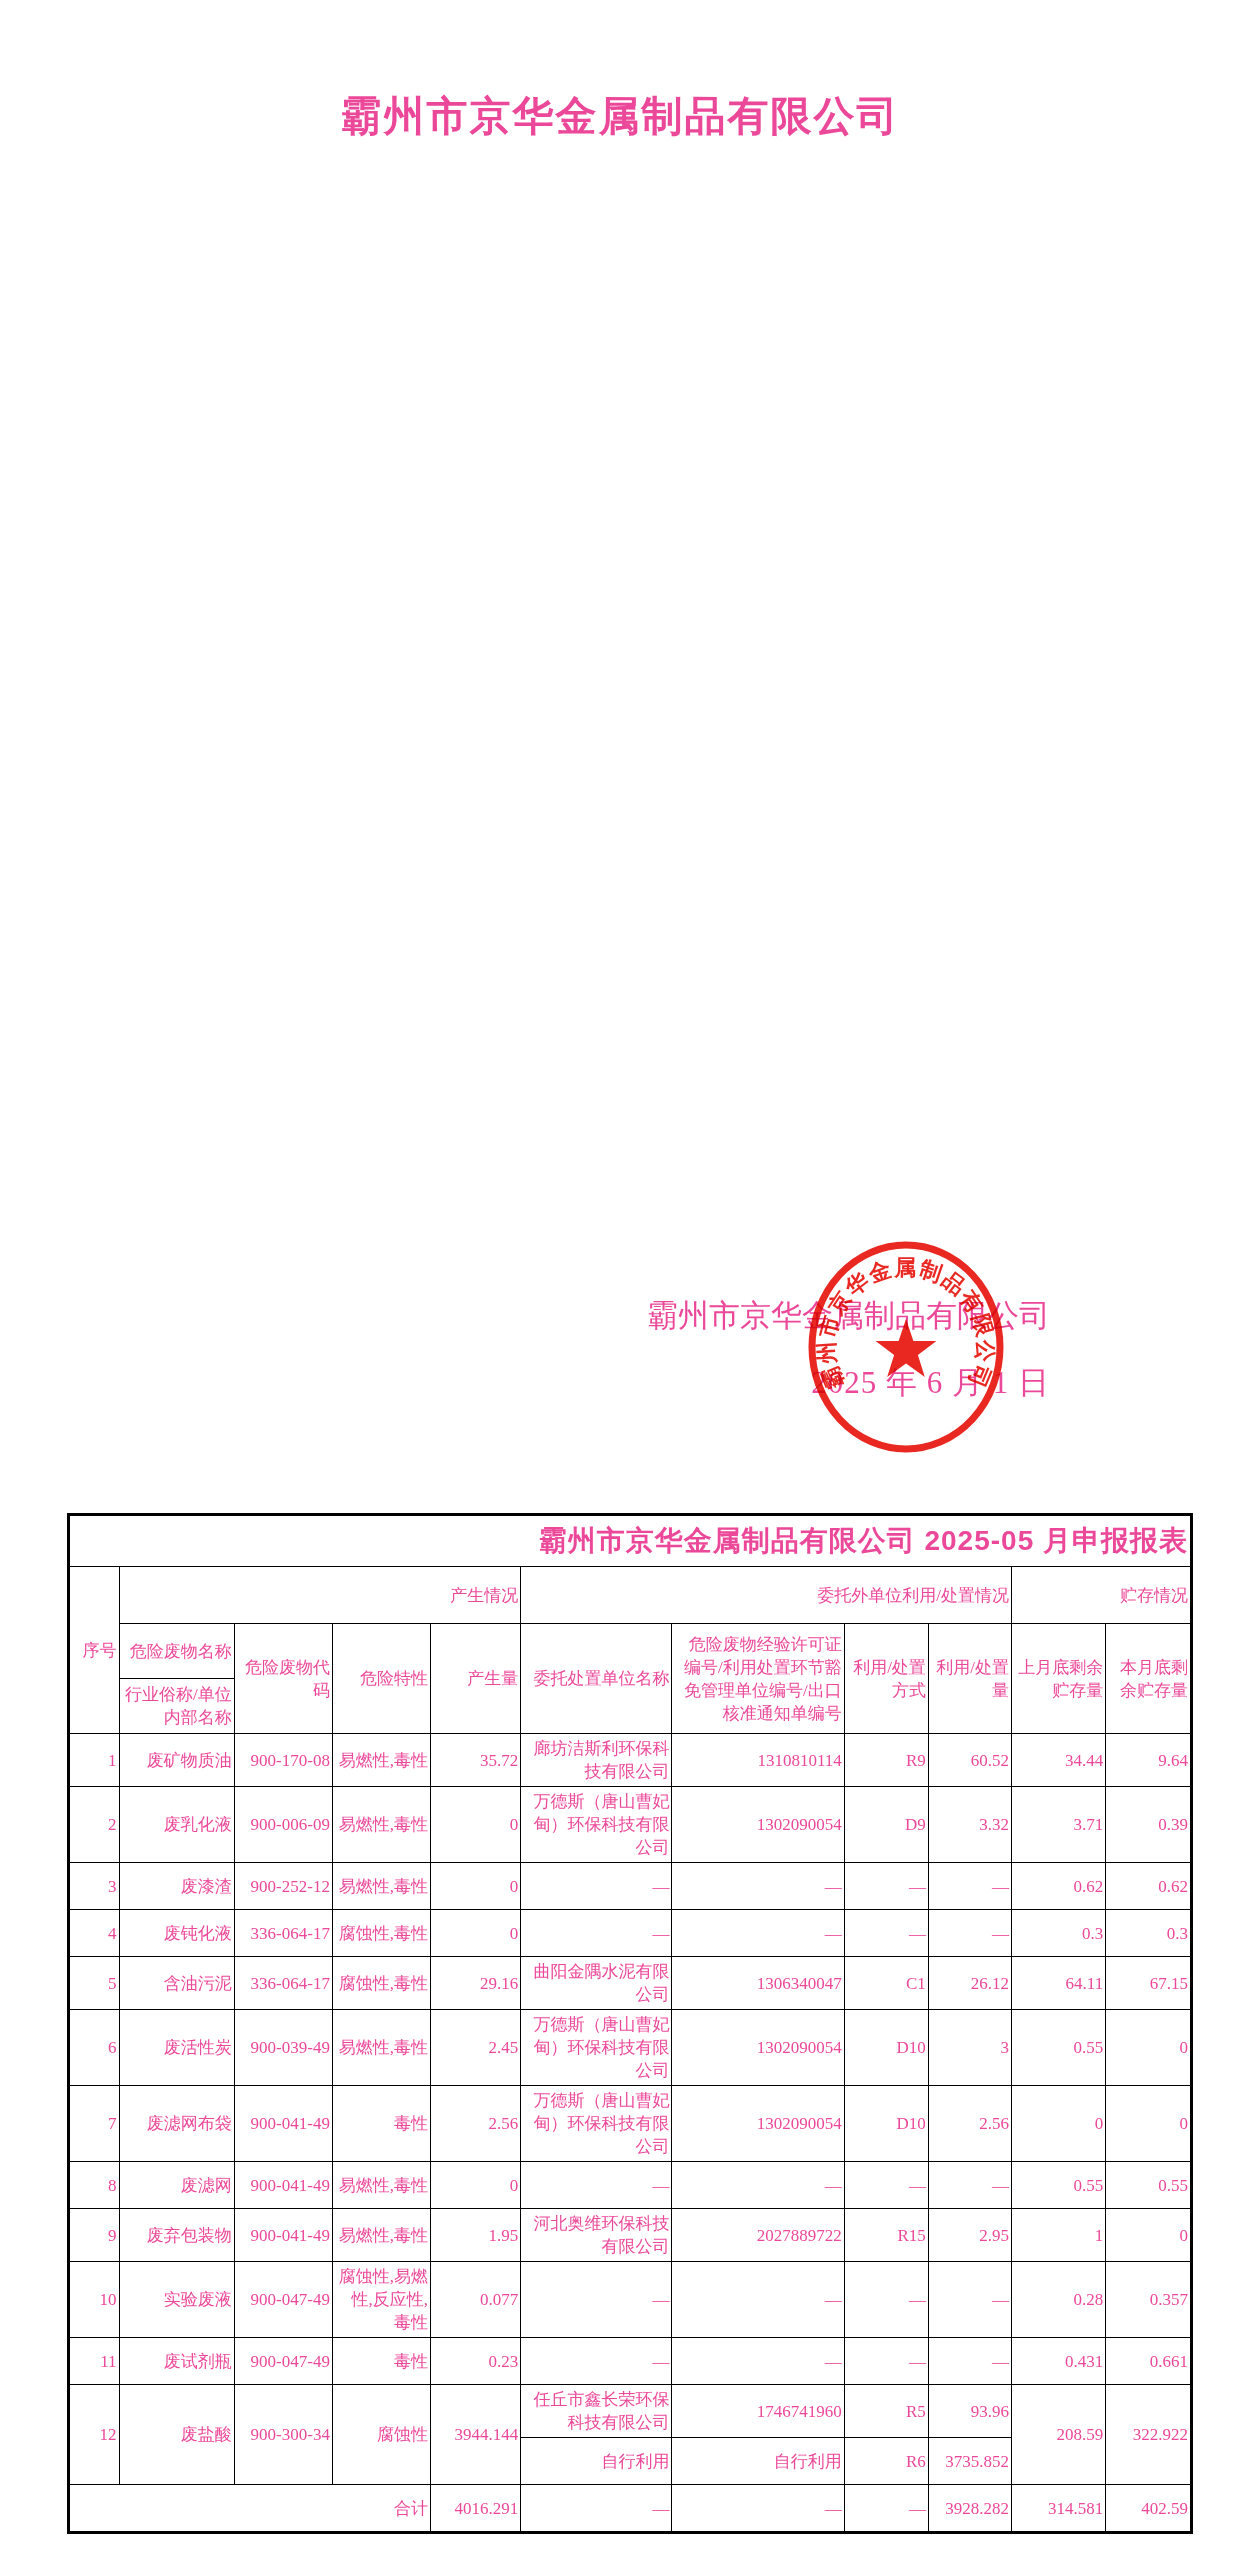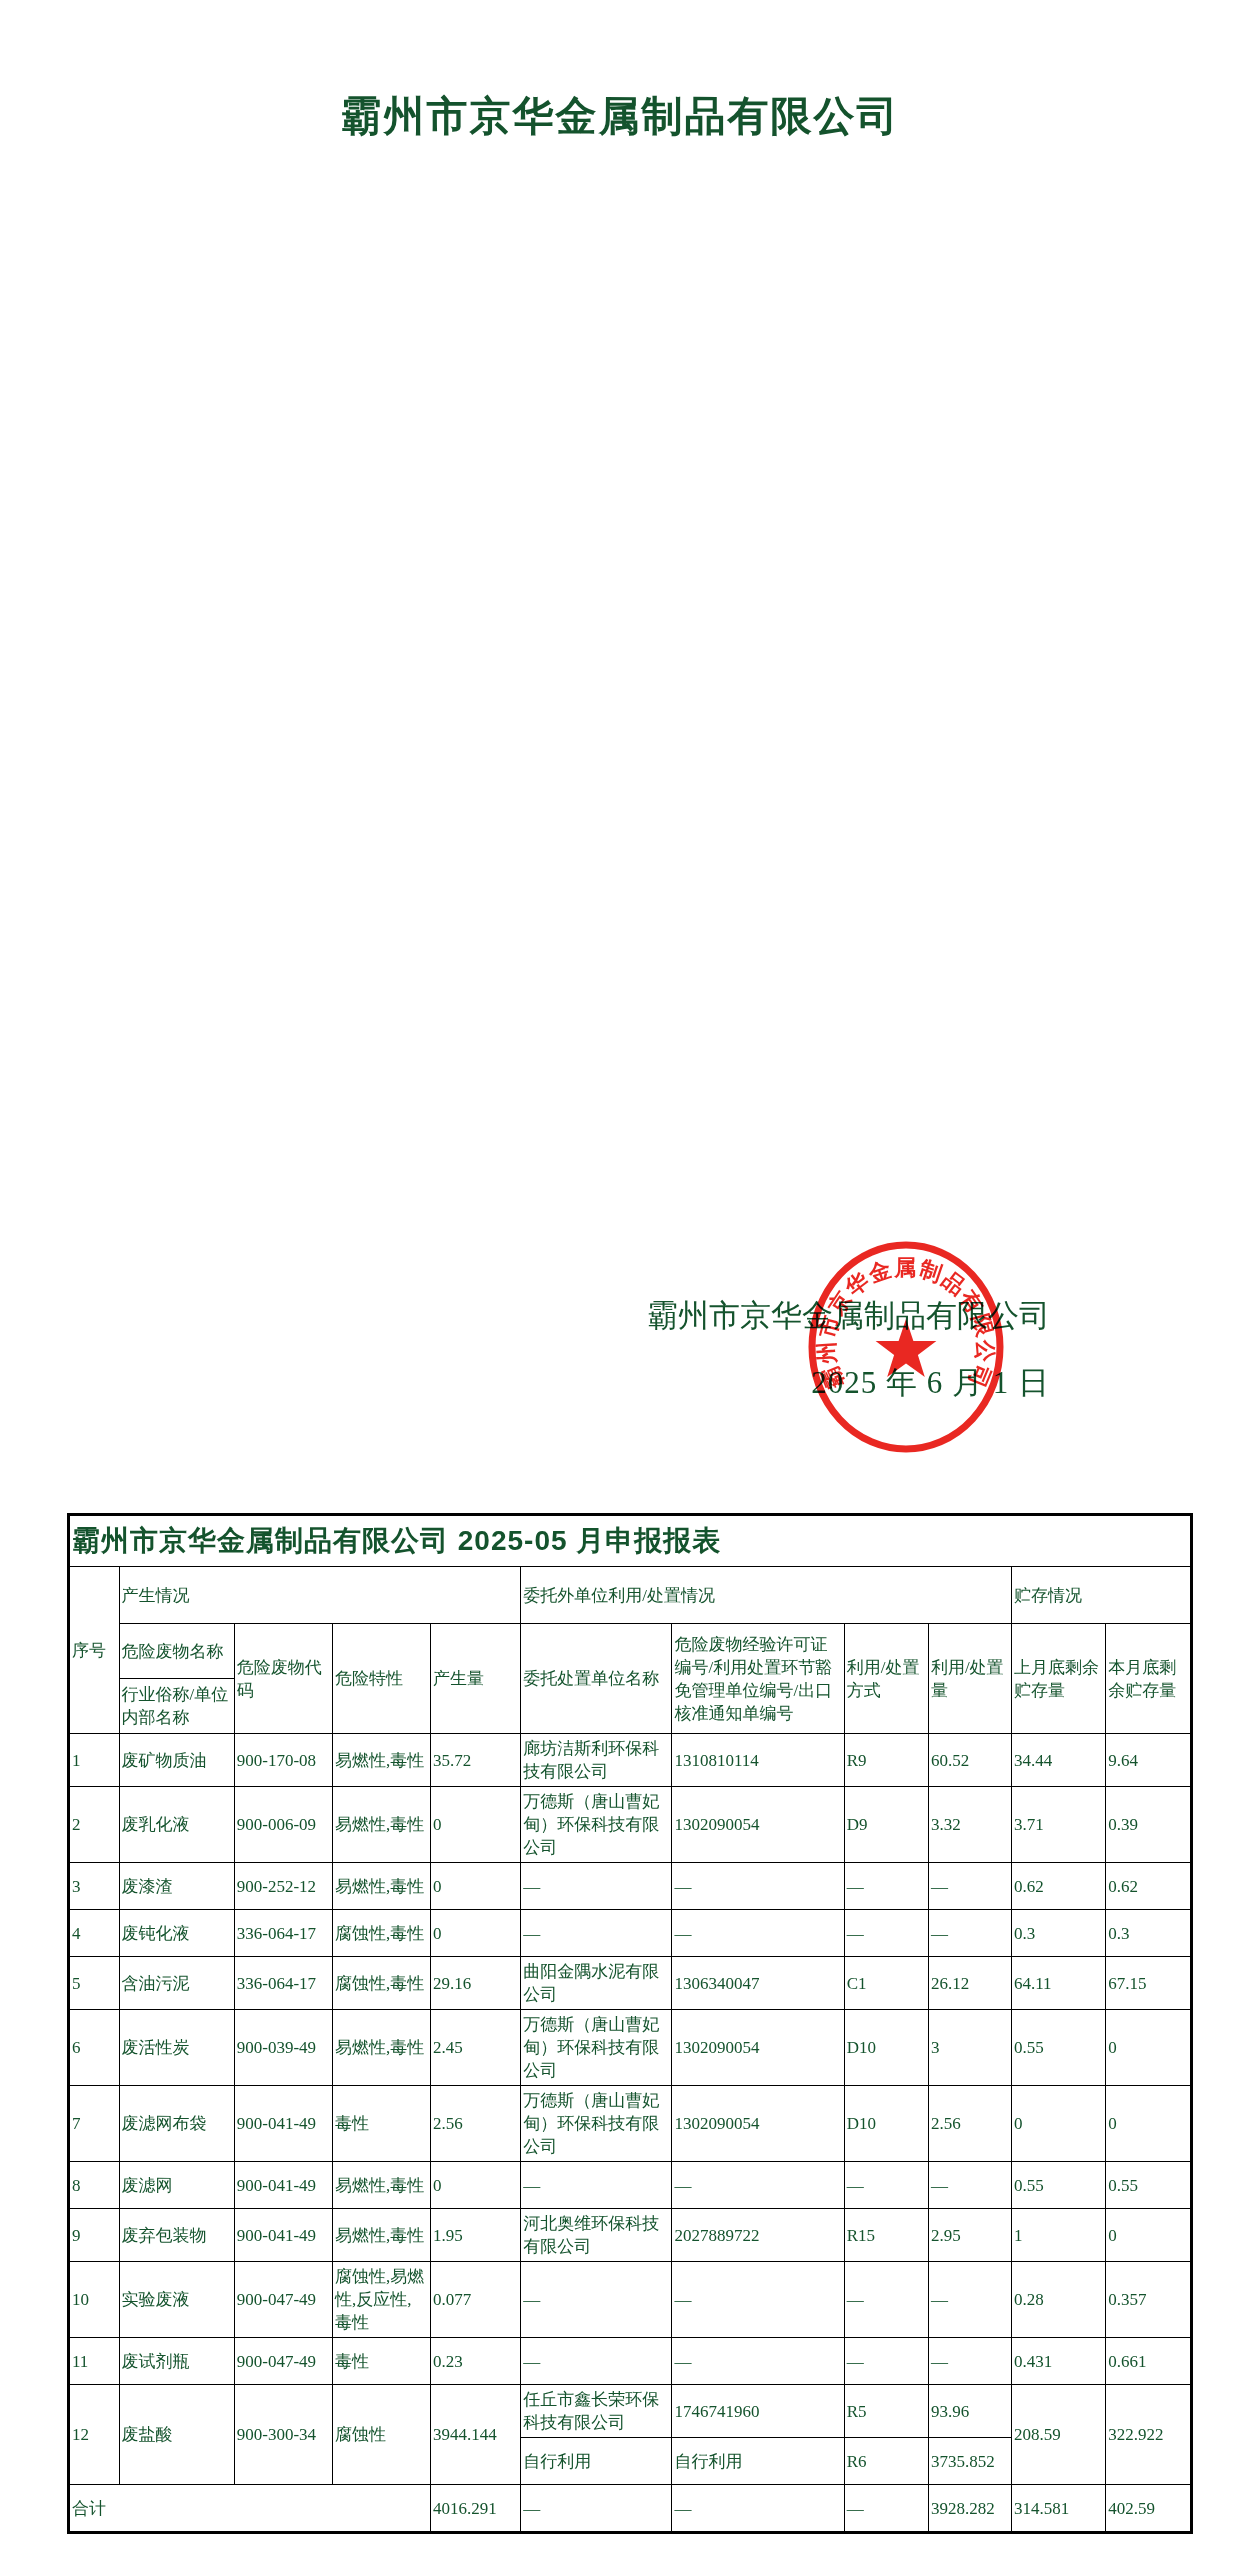--- a/index.html
+++ b/index.html
@@ -1,18 +1,18 @@
 <!DOCTYPE html>
 <html lang="zh"><head>
 <meta charset="utf-8">
 <style>
   html,body{margin:0;padding:0;background:#ffffff;}
   .page{
     position:relative;width:1240px;height:2576px;background:#ffffff;
-    font-family:"Liberation Serif","DejaVu Serif",serif;color:#14532d;overflow:hidden;
+    font-family:"Liberation Serif","DejaVu Serif",serif;color:#ec4899;overflow:hidden;
   }
   
   .doc-title{
     position:absolute;top:86px;left:0;width:100%;text-align:center;
     font-family:"Liberation Sans","DejaVu Sans",sans-serif;
     font-weight:bold;font-size:41px;line-height:60px;letter-spacing:2px;
   }
   
   .body-text{
     position:absolute;left:190px;top:214px;width:882px;
@@ -27,21 +27,21 @@
   .signature .sig-date{margin-top:25px;letter-spacing:1px;}
   
   .seal{
     position:absolute;left:806px;top:1240px;width:200px;height:214px;
     mix-blend-mode:multiply;opacity:.92;pointer-events:none;
   }
   
   .report-table{
     position:absolute;left:68px;top:1514px;width:1124px;
     border-collapse:collapse;table-layout:fixed;
-    font-size:17px;text-align:left;
+    font-size:17px;text-align:right;
     font-family:"Liberation Serif","DejaVu Serif",serif;
   }
   .report-table th,.report-table td{
     border:1px solid #000;padding:3px 2px;font-weight:normal;
     vertical-align:middle;line-height:23px;word-break:break-all;
   }
   .report-table{border:2px solid #000;outline:1px solid #000;}
   .report-table .tbl-title th{
     font-family:"Liberation Sans","DejaVu Sans",sans-serif;
     font-size:28px;font-weight:bold;height:46px;line-height:46px;

